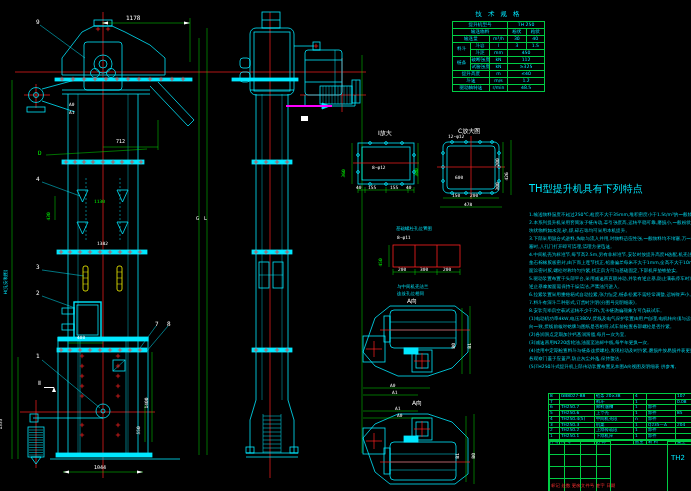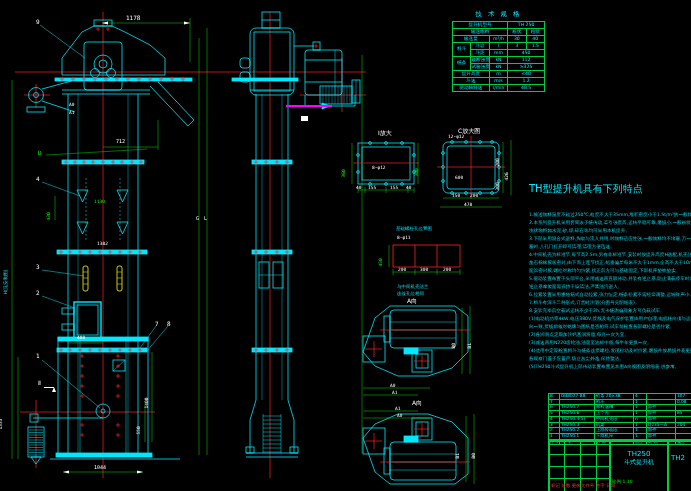--- a/index.html
+++ b/index.html
@@ -645,23 +645,18 @@
 <div id="tblock">
   <div class="cell" style="left:0;top:0;width:60px;height:49px">
     <div style="position:absolute;left:0;top:12px;width:60px;border-top:1px solid #00cc44"></div>
     <div style="position:absolute;left:0;top:24px;width:60px;border-top:1px solid #00cc44"></div>
     <div style="position:absolute;left:0;top:36px;width:60px;border-top:1px solid #00cc44"></div>
     <div style="position:absolute;left:14px;top:0;height:49px;border-left:1px solid #00cc44"></div>
     <div style="position:absolute;left:30px;top:0;height:49px;border-left:1px solid #00cc44"></div>
     <div style="position:absolute;left:46px;top:0;height:49px;border-left:1px solid #00cc44"></div>
     <div class="t red s45 cjk" style="left:1px;top:42px">标记 处数 更改文件号 签字 日期</div>
   </div>
-  <div class="cell" style="left:60px;top:0;width:58px;height:49px">
-    <div id="tb-model" style="margin-top:8px">TH250</div>
-    <div id="tb-prod" class="cjk">斗式提升机</div>
-    <div class="t grn s45 cjk" style="left:2px;top:38px">比例 1:10</div>
-  </div>
   <div class="cell" style="left:118px;top:0;width:24px;height:49px">
     <div style="color:#00e8ff;font-size:7px;text-align:left;margin-top:12px;padding-left:3px;white-space:nowrap">TH2</div>
   </div>
 </div>
 
 </div>
 
 </body></html>

